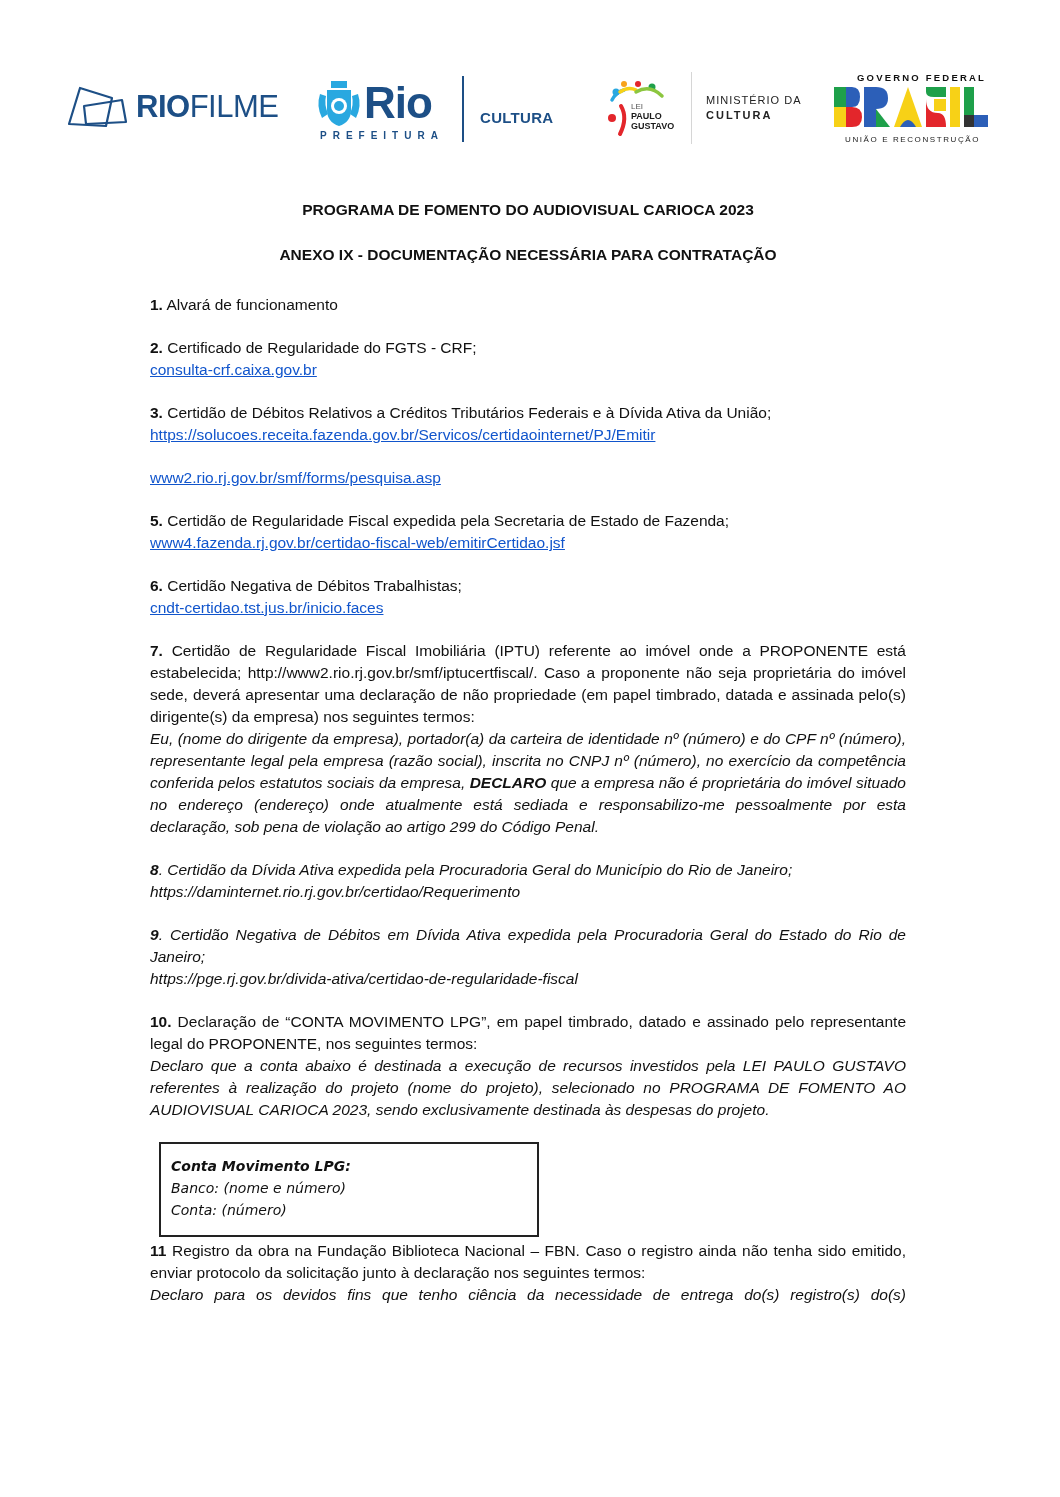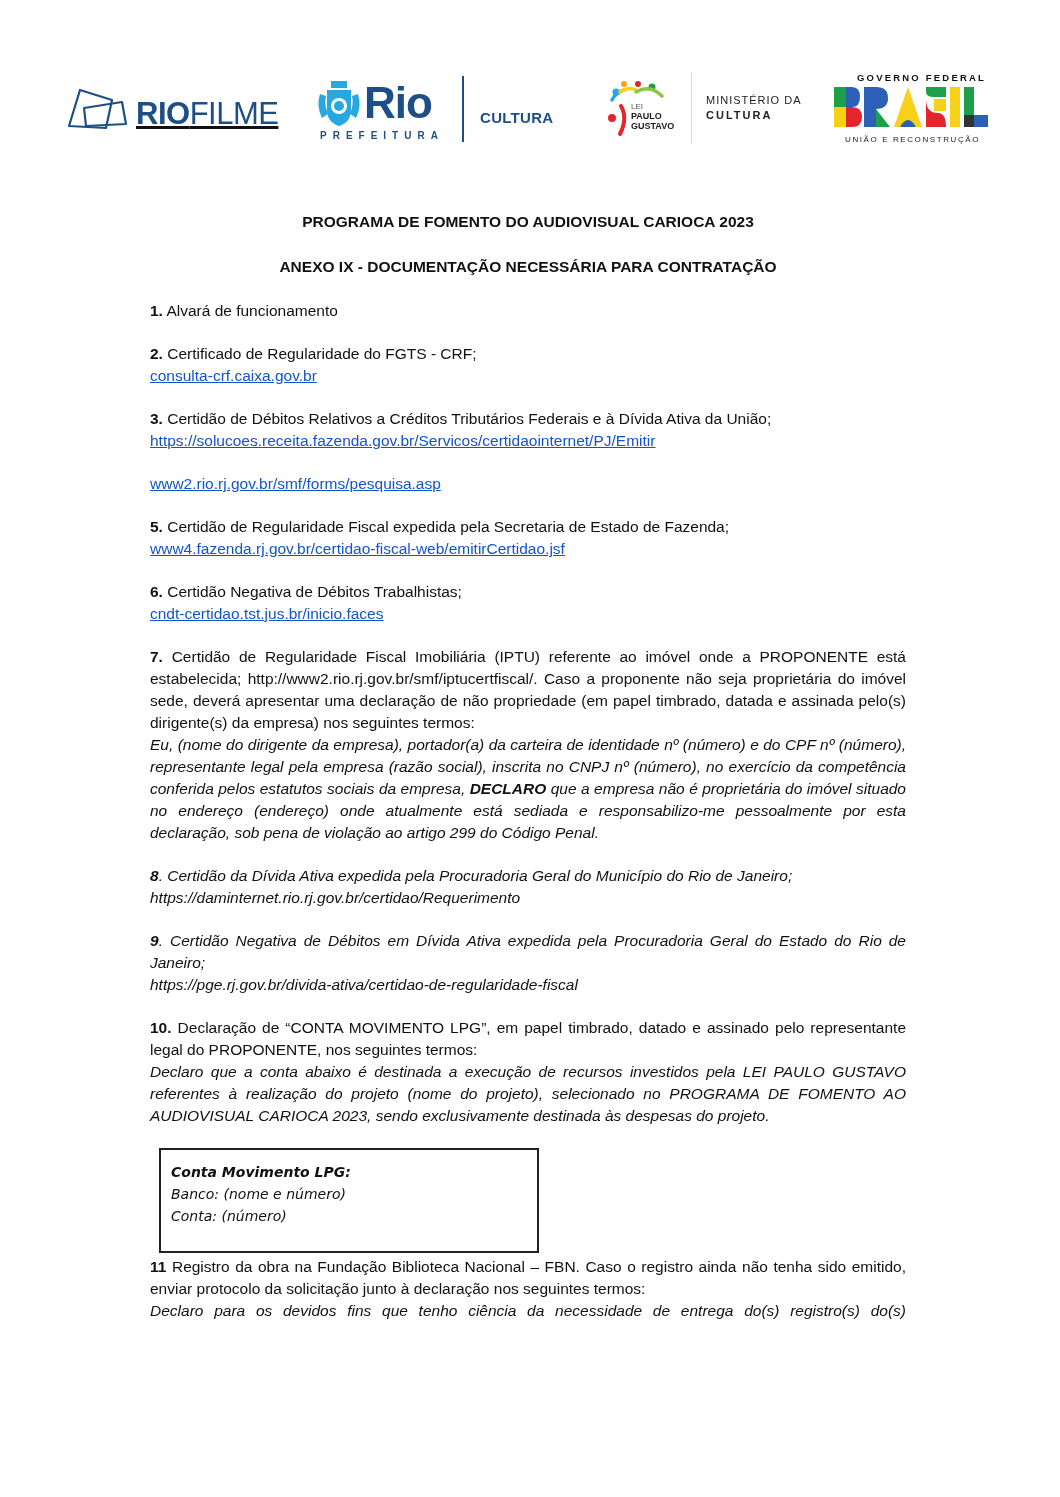--- a/index.html
+++ b/index.html
@@ -10,21 +10,21 @@
       color: #111111;
       overflow: hidden;
     }
 
     
     .logo-bar {
       position: absolute; left: 0; top: 60px; width: 1060px; height: 100px;
     }
     .logo { position: absolute; }
 
-    .riofilme { left: 66px; top: 22px; width: 240px; height: 50px; display: flex; align-items: flex-end; text-decoration: underline; }
+    .riofilme { left: 66px; top: 22px; width: 240px; height: 50px; display: flex; align-items: center; }
     .riofilme svg { width: 64px; height: 46px; }
     .riofilme .wordmark { margin-left: 6px; font-family: "Liberation Sans", sans-serif; font-size: 31px; color: #1d4f86; letter-spacing: -0.5px; }
     .riofilme .wordmark b { font-weight: 900; }
     .riofilme .wordmark span.light { font-weight: 400; }
 
     .rio-pref { left: 314px; top: 18px; width: 135px; height: 70px; }
     .rio-pref .crest { position: absolute; left: 2px; top: 2px; width: 46px; height: 48px; }
     .rio-pref .rio-word { position: absolute; left: 50px; top: 0px; font-family: "Liberation Sans", sans-serif; font-size: 44px; font-weight: 900; color: #1d4f86; letter-spacing: -1px; line-height: 50px; }
     .rio-pref .pref-word { position: absolute; left: 6px; top: 52px; font-family: "Liberation Sans", sans-serif; font-size: 10px; font-weight: 700; color: #1d4f86; letter-spacing: 6px; }
 
@@ -41,36 +41,36 @@
     .minc .b { font-weight: 700; letter-spacing: 2px; }
 
     .gov { left: 834px; top: 12px; width: 156px; height: 80px; }
     .gov .top { position: absolute; left: 23px; top: 0px; font-family: "Liberation Sans", sans-serif; font-size: 9.5px; font-weight: 700; color: #111; letter-spacing: 2.2px; white-space: nowrap; }
     .gov svg { position: absolute; left: 0; top: 15px; width: 154px; height: 40px; }
     .gov .bottom { position: absolute; left: 11px; top: 63px; font-family: "Liberation Sans", sans-serif; font-size: 8px; color: #222; letter-spacing: 1.6px; white-space: nowrap; }
 
     
     .doc { position: absolute; left: 150px; top: 196px; width: 756px; font-size: 15.5px; line-height: 22px; }
     .title { text-align: center; font-weight: 700; font-size: 15.5px; margin-left: 0; }
-    .title.t1 { margin-top: 15px; }
+    .title.t1 { margin-top: 3px; }
     .title.t2 { margin-top: 23px; }
     .item { margin-top: 21px; }
-    .item.first { margin-top: 22px; }
+    .item.first { margin-top: 28px; }
     .item p { margin: 0; }
     .justify { text-align: justify; text-align-last: left; }
     .num { font-weight: 700; }
     .num-it { font-weight: 700; font-style: italic; }
     a.link { color: #1155cc; text-decoration: underline; }
     .it { font-style: italic; }
     .quote { margin-top: 21px; font-style: italic; text-align: justify; }
     .quote b { font-weight: 700; }
 
     .box {
       margin-top: 21px; margin-left: 9px; width: 380px; border: 2px solid #222;
-      padding: 11px 10px 24px 10px; font-family: "DejaVu Sans", sans-serif; font-size: 14px; line-height: 22px; font-style: italic;
+      padding: 11px 10px 14px 10px; font-family: "DejaVu Sans", sans-serif; font-size: 14px; line-height: 22px; font-style: italic;
     }
     .box .bh { font-weight: 700; }
     .after-box { margin-top: 3px; }
   </style>
 </head>
 <body>
 
 <div class="logo-bar">
 
   <div class="logo riofilme">

